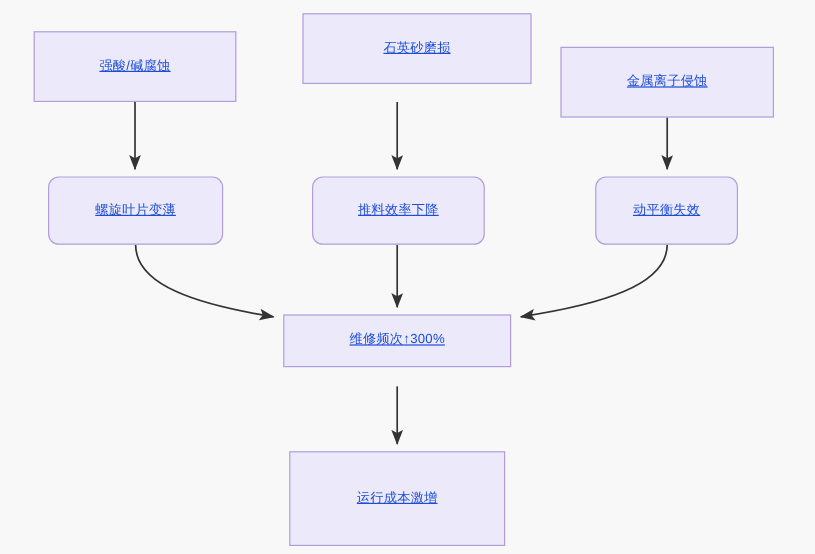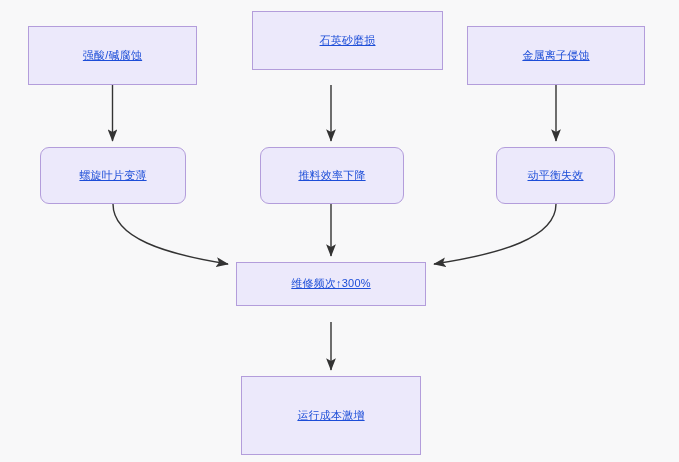--- a/index.html
+++ b/index.html
@@ -48,21 +48,21 @@
     align-items: center;
   }
   .node-label {
     display: block;
     text-align: center;
   }
 
   
   #node-acid-corrosion   { left: 28px;  top: 26px;  width: 169px; height: 59px; }
   #node-sand-abrasion    { left: 252px; top: 11px;  width: 191px; height: 59px; }
-  #node-metal-ion-erosion{ left: 467px; top: 26px;  width: 178px; height: 59px; align-items: center; }
+  #node-metal-ion-erosion{ left: 467px; top: 39px;  width: 178px; height: 59px; align-items: center; }
 
   
   #node-blade-thinning      { left: 40px;  top: 147px; width: 146px; height: 57px; }
   #node-feed-efficiency-drop{ left: 260px; top: 147px; width: 144px; height: 57px; }
   #node-dynamic-balance-fail{ left: 496px; top: 147px; width: 119px; height: 57px; }
 
   
   #node-maintenance-frequency { left: 236px; top: 262px; width: 190px; height: 44px; }
   #node-operating-cost-surge  { left: 241px; top: 376px; width: 180px; height: 79px; }
 </style>

